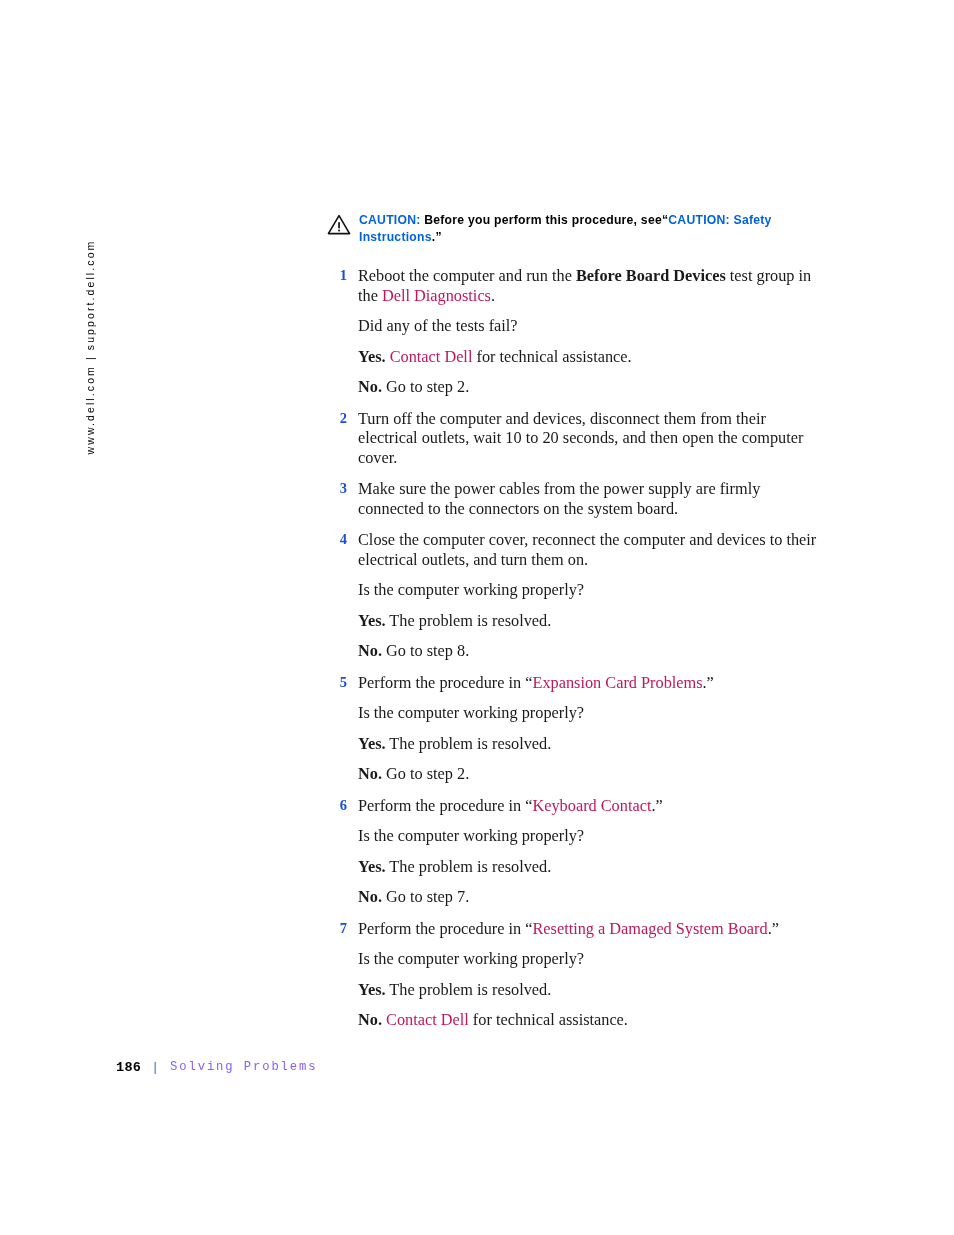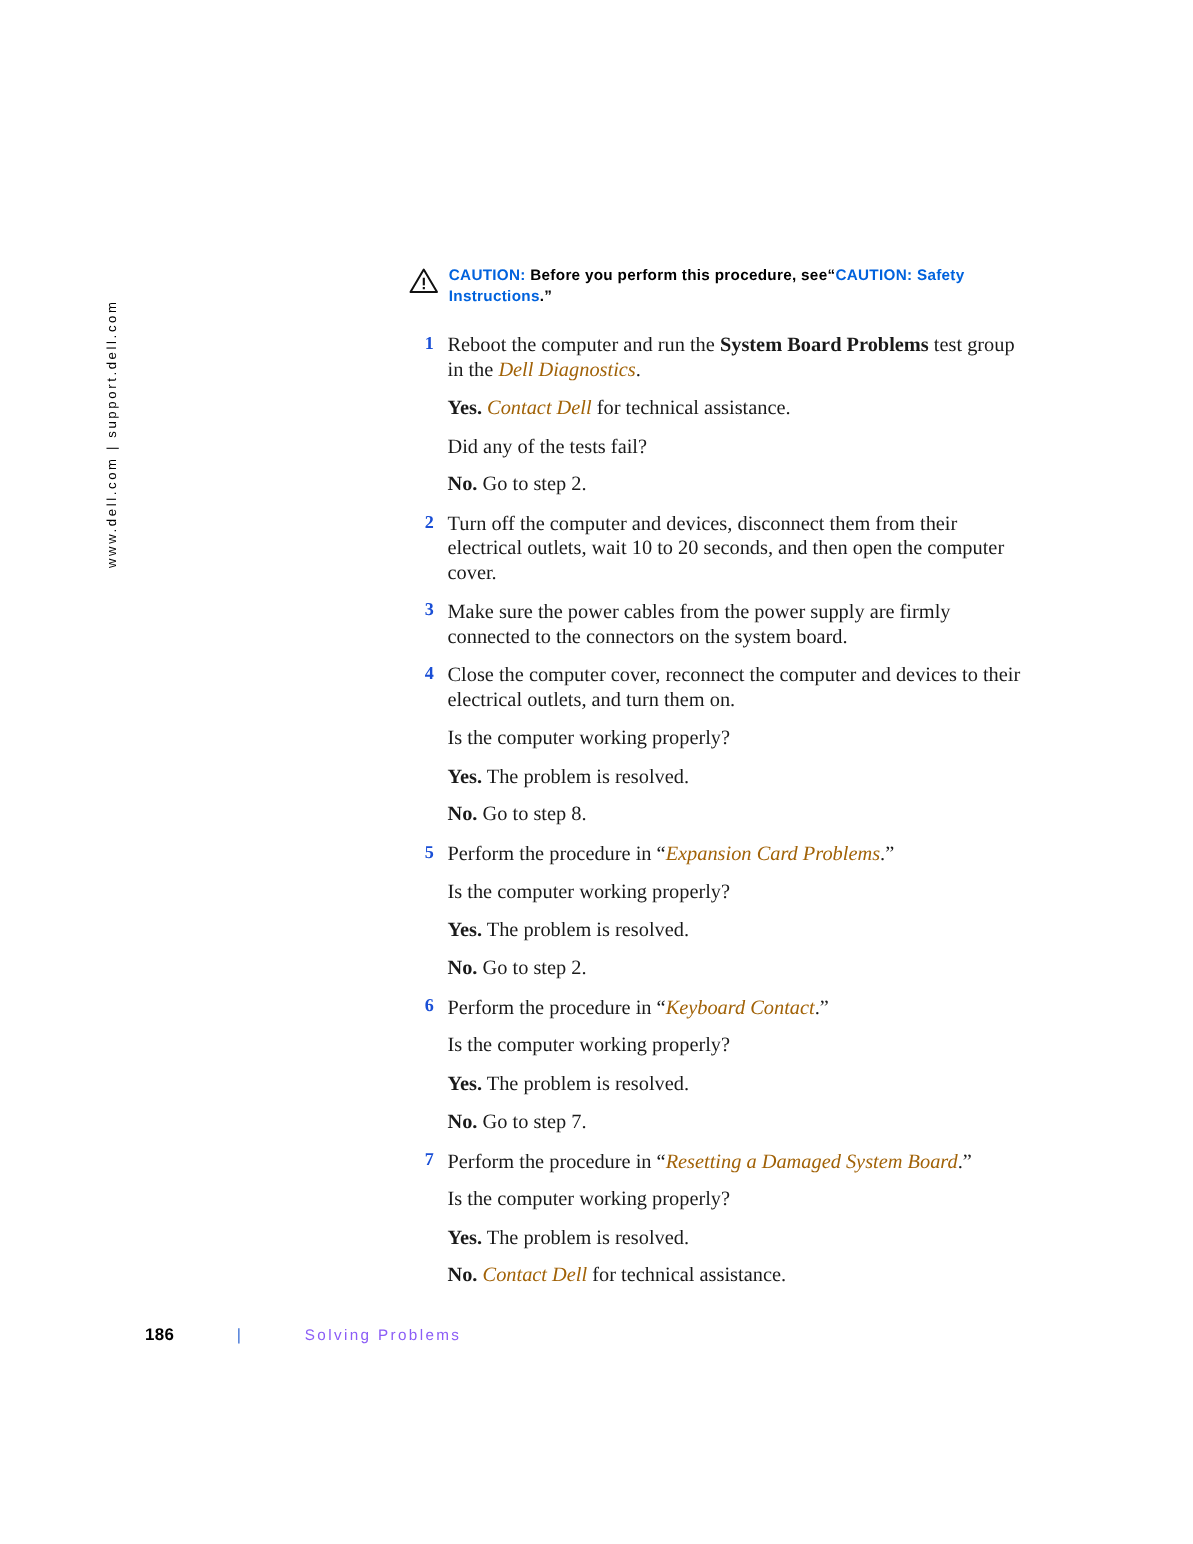--- a/index.html
+++ b/index.html
@@ -96,33 +96,31 @@
   .sub {
     margin-top: 11px;
     font-size: 16.3px;
     line-height: 19.5px;
     color: #1a1a1a;
   }
   b, .bold {
     font-weight: bold;
   }
   .link {
-    color: #a16207;
-    font-style: italic;
+    color: #be185d;
   }
 
   
   .footer {
     position: absolute;
     left: 116px;
     top: 1060px;
     display: flex;
-    align-items: center;
-    font-family: Liberation Sans, sans-serif;
-    gap: 40px;
+    align-items: flex-start;
+    font-family: Liberation Mono, monospace;
   }
   .footer-page {
     font-size: 13.5px;
     font-weight: bold;
     color: #000000;
     letter-spacing: 0.3px;
   }
   .footer-sep {
     font-size: 13px;
     color: #3b6fd4;
@@ -153,23 +151,23 @@
     </span>
     <div class="caution-text">
       <span class="kw-blue">CAUTION:</span>
       <span>Before you perform this procedure, see</span><span>“</span><span class="kw-blue">CAUTION: Safety Instructions</span><span>.”</span>
     </div>
   </div>
 
   <div id="steps-container">
       <div class="step">
         <div class="step-num">1</div>
-        <div class="step-body"><span>Reboot the computer and run the </span><span class="bold">System Board Problems</span><span> test group in the </span><span class="link">Dell Diagnostics</span><span>.</span></div>
+        <div class="step-body"><span>Reboot the computer and run the </span><span class="bold">Before Board Devices</span><span> test group in the </span><span class="link">Dell Diagnostics</span><span>.</span></div>
+        <div class="sub"><span>Did any of the tests fail?</span></div>
         <div class="sub"><span class="bold">Yes.</span><span> </span><span class="link">Contact Dell</span><span> for technical assistance.</span></div>
-        <div class="sub"><span>Did any of the tests fail?</span></div>
         <div class="sub"><span class="bold">No.</span><span> Go to step 2.</span></div>
       </div>
       <div class="step">
         <div class="step-num">2</div>
         <div class="step-body"><span>Turn off the computer and devices, disconnect them from their electrical outlets, wait 10 to 20 seconds, and then open the computer cover.</span></div>
       </div>
       <div class="step">
         <div class="step-num">3</div>
         <div class="step-body"><span>Make sure the power cables from the power supply are firmly connected to the connectors on the system board.</span></div>
       </div>

